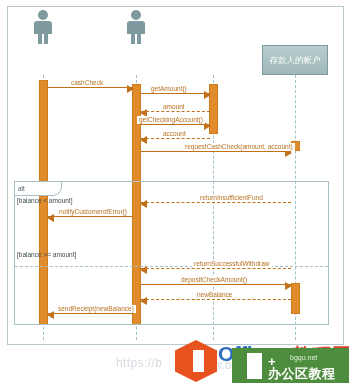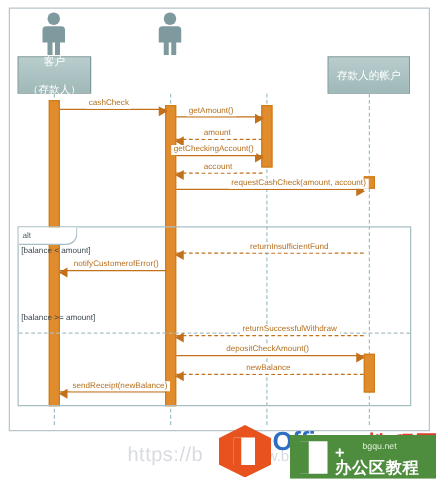--- a/index.html
+++ b/index.html
@@ -89,21 +89,21 @@
     position:absolute;left:0;width:100%;height:0;
     border-top:1px dashed #a9bfc6;
   }
   .guard{
     position:absolute;font-size:6.5px;color:#3d4a50;white-space:nowrap;
     line-height:9px;
   }
 
   
   .wm-url{
-    position:absolute;left:102px;top:356px;font-size:16px;color:#d8dbe0;
+    position:absolute;left:116px;top:356px;font-size:12px;color:#d8dbe0;
     letter-spacing:.4px;white-space:nowrap;
   }
   .wm-office{
     position:absolute;left:175px;top:340px;width:42px;height:42px;
   }
   .wm-hex{
     position:absolute;left:0;top:0;width:42px;height:42px;background:#e8521f;
     clip-path:polygon(50% 0%,100% 25%,100% 75%,50% 100%,0% 75%,0% 25%);
   }
   .wm-hex-inner{
@@ -162,26 +162,20 @@
     <div class="legL"></div>
     <div class="legR"></div>
   </div>
   <div class="actor" style="left:123px;top:10px;">
     <div class="head"></div>
     <div class="body"></div>
     <div class="legL"></div>
     <div class="legR"></div>
   </div>
 
-  <div class="head-box" style="left:14px;top:45px;width:59px;height:30px;">
-    <span>
-      <span>客户</span><br>
-      <span>（存款人）</span>
-    </span>
-  </div>
 
 
 
   <div class="head-box" style="left:262px;top:45px;width:66px;height:30px;">
     <span>存款人的帐户</span>
   </div>
 
   <div class="lifeline" style="left:43px;top:75px;height:265px;"></div>
   <div class="lifeline" style="left:136px;top:75px;height:265px;"></div>
   <div class="lifeline" style="left:213px;top:75px;height:265px;"></div>

